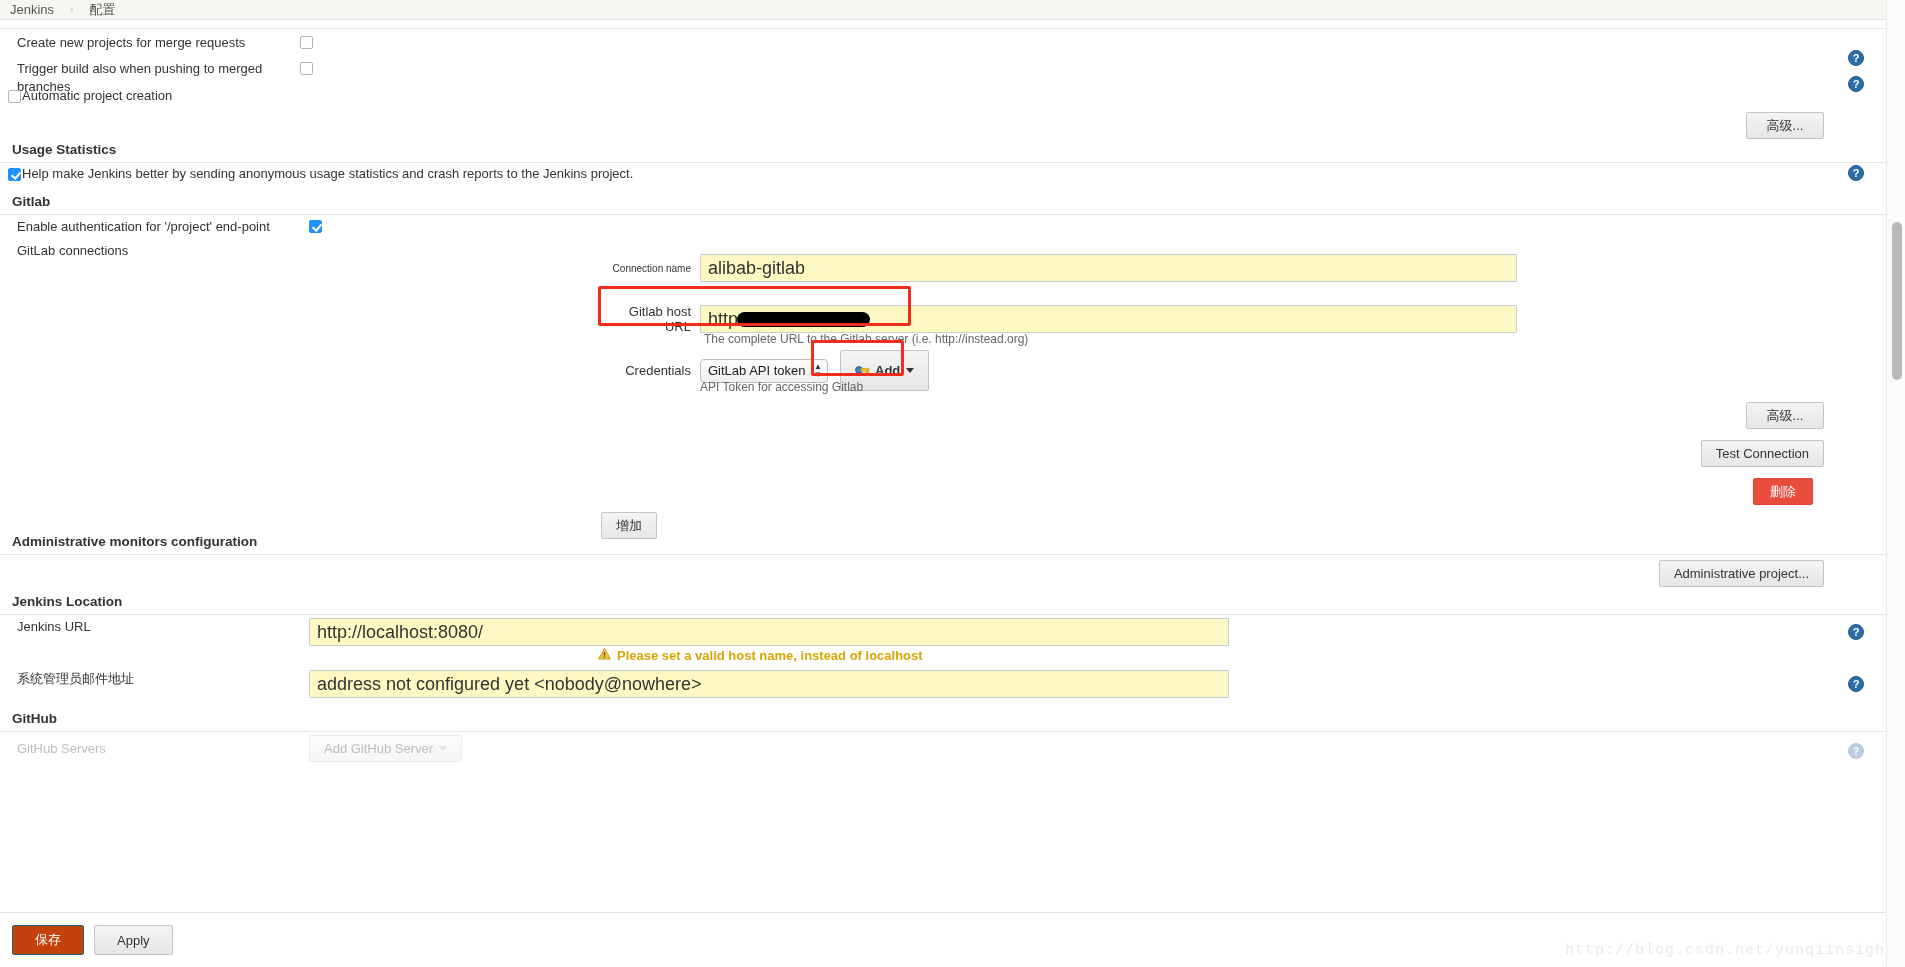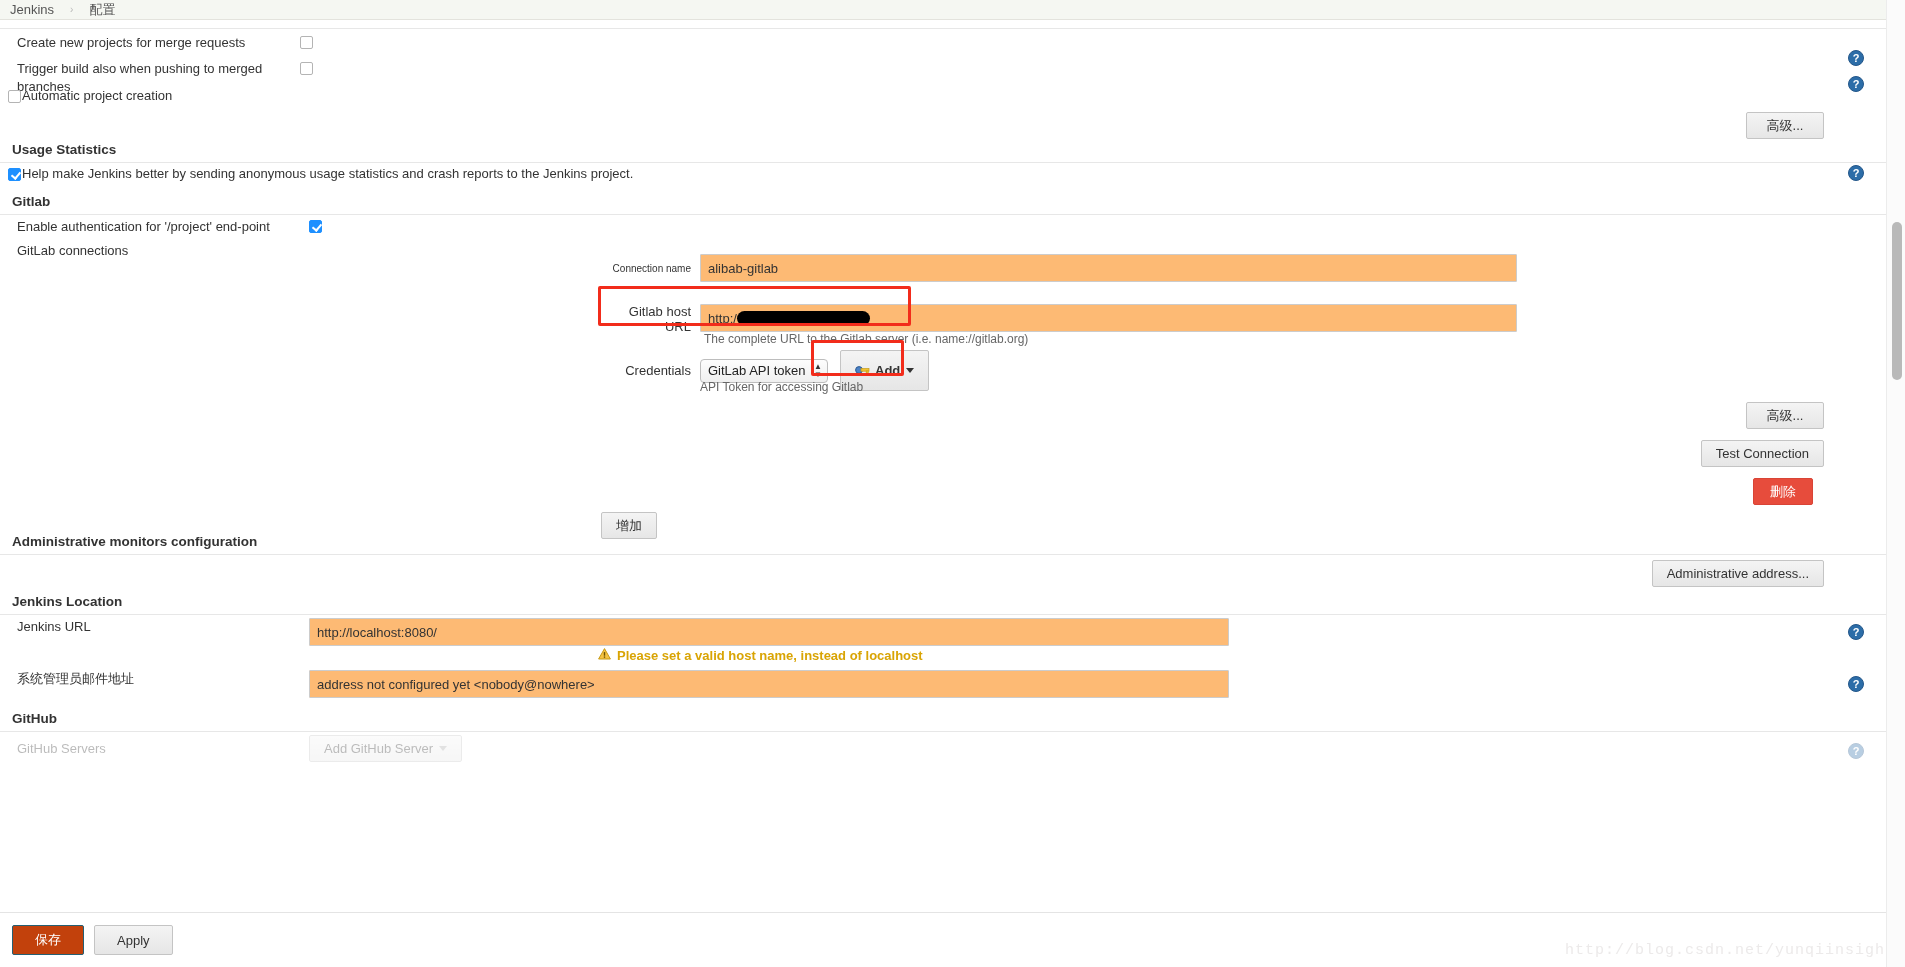--- a/index.html
+++ b/index.html
@@ -58,22 +58,22 @@
   }
   .cb.on { background: #1e90ff; border-color: #1e90ff; position: relative; }
   .cb.on::after {
     content: ""; position: absolute; left: 3.5px; top: 1px;
     width: 4px; height: 7px; border: solid #fff; border-width: 0 2px 2px 0;
     transform: rotate(40deg);
   }
 
   
   .ti {
-    border: 1px solid #ccc; background: #fdba74; height: 27px;
-    font-family: "Liberation Sans", sans-serif; font-size: 13px; color: #333;
+    border: 1px solid #ccc; background: #fef9c3; height: 27px;
+    font-family: "Liberation Sans", sans-serif; font-size: 18px; color: #333;
     padding: 13px 7px; outline: none; border-radius: 1px;
   }
 
   
   .sel {
     -webkit-appearance: none; appearance: none;
     border: 1px solid #bdbdbd; border-radius: 4px;
     background: linear-gradient(#fdfdfd, #efefef);
     height: 24px; font-size: 13px; padding: 0 20px 0 7px; color: #222;
     font-family: "Liberation Sans", sans-serif; cursor: pointer;
@@ -239,28 +239,28 @@
 
     <div class="block" style="top:222px;">
       <div class="lbl wide" style="position:absolute;top:0;left:0;">GitLab connections</div>
 
       <div style="position:absolute; top:12px; left:600px; display:flex; align-items:center;">
         <div style="width:100px; text-align:right; padding-right:9px; font-size:10px;">Connection name</div>
         <input class="ti" style="width: 817px;" value="alibab-gitlab">
       </div>
       <div class="hint" style="position:absolute; top:29px; left:704px;margin-top:36px;">A name for the connection</div>
 
-      <div style="position:absolute; top:62px; left:600px; display:flex; align-items:flex-start;">
+      <div style="position:absolute; top:62px; left:600px; display:flex; align-items:center;">
         <div style="width:100px; text-align:right; padding-right:9px; font-size:13px;">Gitlab host URL</div>
         <div style="position:relative; width:817px;">
           <input class="ti" style="width: 817px;" value="http:/">
           <span class="redact" style="position:absolute; left:37px; top:7px; width:133px;"></span>
         </div>
       </div>
-      <div class="hint" style="position:absolute; top:90px; left:704px;">The complete URL to the Gitlab server (i.e. name://gitlab.org)</div>
+      <div class="hint" style="position:absolute; top:90px; left:704px;">The complete URL to the Gitlab server (i.e. http://instead.org)</div>
 
       <div style="position:absolute; top:108px; left:600px; display:flex; align-items:center;">
         <div style="width:100px; text-align:right; padding-right:9px; font-size:13px;">Credentials</div>
         <span class="sel-wrap">
           <select class="sel">
             <option>GitLab API token</option>
           </select>
           <span class="sel-arrows">
             <span>▲</span>
               <span>▼</span>
@@ -292,21 +292,21 @@
 
       <div style="position:absolute; top:270px; left:601px;">
         <button class="btn" style="min-width:54px;">增加</button>
       </div>
     </div>
 
     <div class="block" style="top:514px;">
       <div class="sec-head">Administrative monitors configuration</div>
       <div class="sec-rule"></div>
       <div style="position:absolute; top:26px; right:62px;">
-        <button class="btn">Administrative address...</button>
+        <button class="btn">Administrative project...</button>
       </div>
     </div>
 
     <div class="block" style="top:574px;">
       <div class="sec-head">Jenkins Location</div>
       <div class="sec-rule"></div>
     </div>
 
     <div class="block" style="top:598px;">
       <div class="row">

